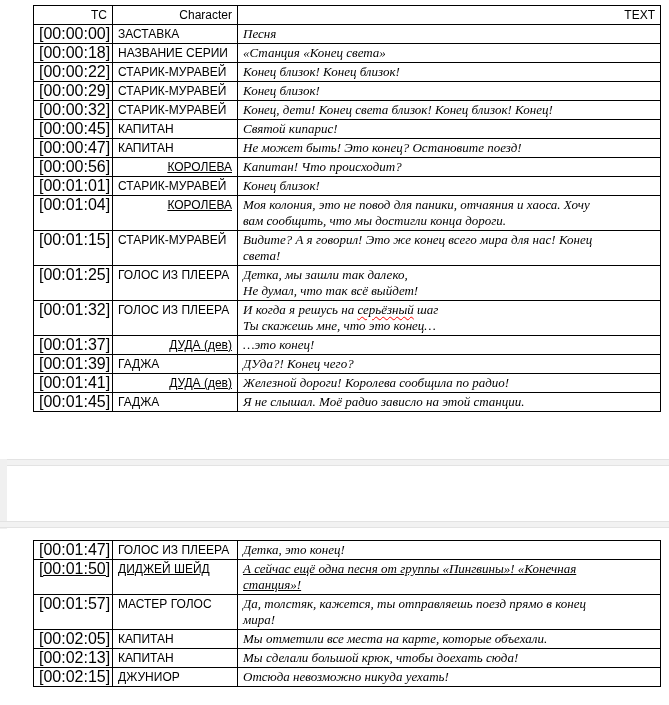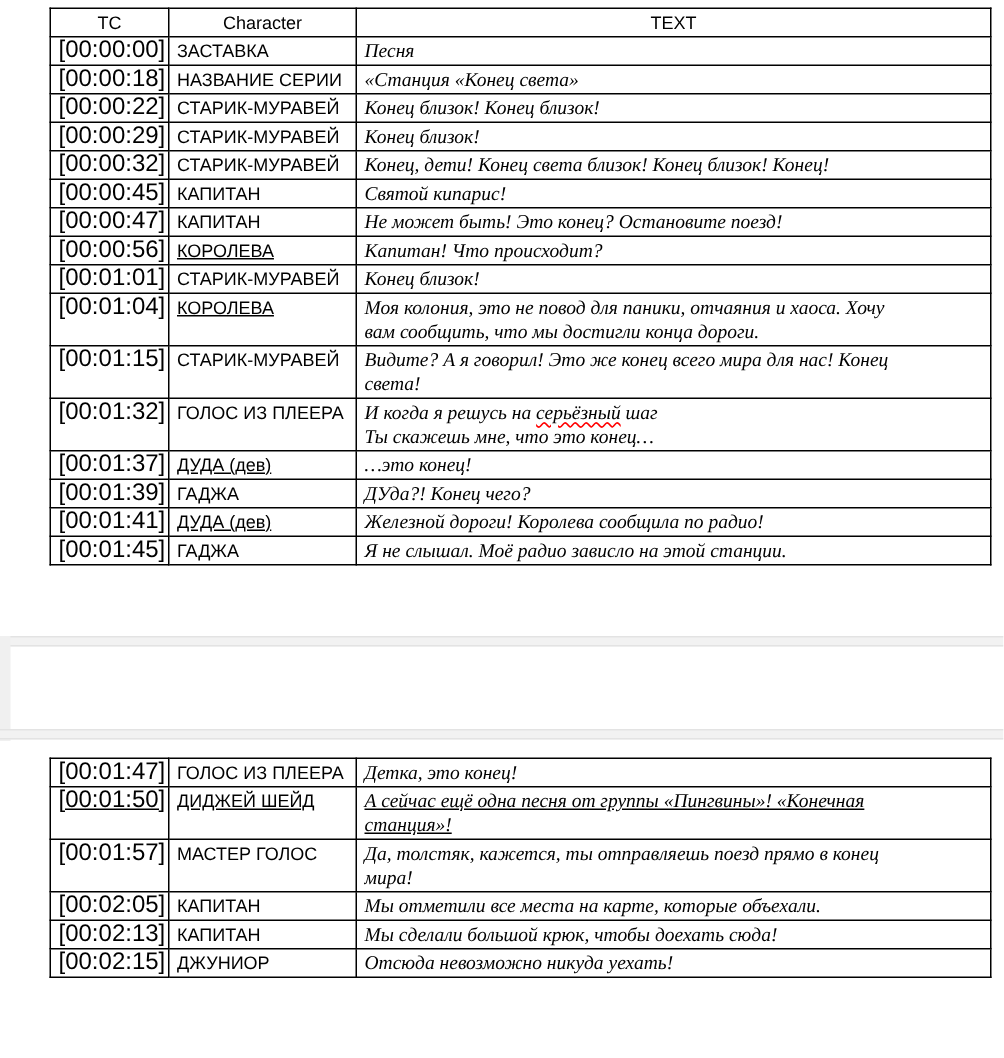--- a/index.html
+++ b/index.html
@@ -25,41 +25,41 @@
   .col-text { width: 423px; }
 
   th, td {
     border: 1px solid #000;
     vertical-align: top;
     padding: 1px 5px;
     line-height: 16px;
     overflow: hidden;
   }
   th {
-    text-align: center;
+    text-align: right;
     font-weight: 400;
     font-size: 12px;
     font-family: "Liberation Sans", sans-serif;
   }
   td.tc-col {
     font-size: 16px;
     font-family: "Liberation Sans", sans-serif;
     white-space: nowrap;
   }
   td.char-col {
     font-size: 12px;
     font-family: "Liberation Sans", sans-serif;
   }
   td.text-col {
     font-size: 13px;
     font-family: "Liberation Serif", serif;
     font-style: italic;
     white-space: pre-line;
   }
-  td.char-col.u { text-decoration: underline; }
+  td.char-col.u { text-decoration: underline; text-align: right; }
   tr.u-row td { text-decoration: underline; }
 
   .spell-error {
     text-decoration-line: underline;
     text-decoration-style: wavy;
     text-decoration-color: #ff0000;
     text-decoration-thickness: 1px;
     text-underline-offset: 2px;
   }
 
@@ -146,20 +146,26 @@
           <td class="text-col">Моя колония, это не повод для паники, отчаяния и хаоса. Хочу
 вам сообщить, что мы достигли конца дороги.</td>
         </tr>
         <tr>
           <td class="tc-col">[00:01:15]</td>
           <td class="char-col">СТАРИК-МУРАВЕЙ</td>
           <td class="text-col">Видите? А я говорил! Это же конец всего мира для нас! Конец
 света!</td>
         </tr>
         <tr>
+          <td class="tc-col">[00:01:25]</td>
+          <td class="char-col">ГОЛОС ИЗ ПЛЕЕРА</td>
+          <td class="text-col">Детка, мы зашли так далеко,
+Не думал, что так всё выйдет!</td>
+        </tr>
+        <tr>
           <td class="tc-col">[00:01:32]</td>
           <td class="char-col">ГОЛОС ИЗ ПЛЕЕРА</td>
           <td class="text-col">И когда я решусь на <span class="spell-error">серьёзный</span> шаг
 Ты скажешь мне, что это конец…</td>
         </tr>
         <tr>
           <td class="tc-col">[00:01:37]</td>
           <td class="char-col u">ДУДА (дев)</td>
           <td class="text-col">…это конец!</td>
         </tr>

